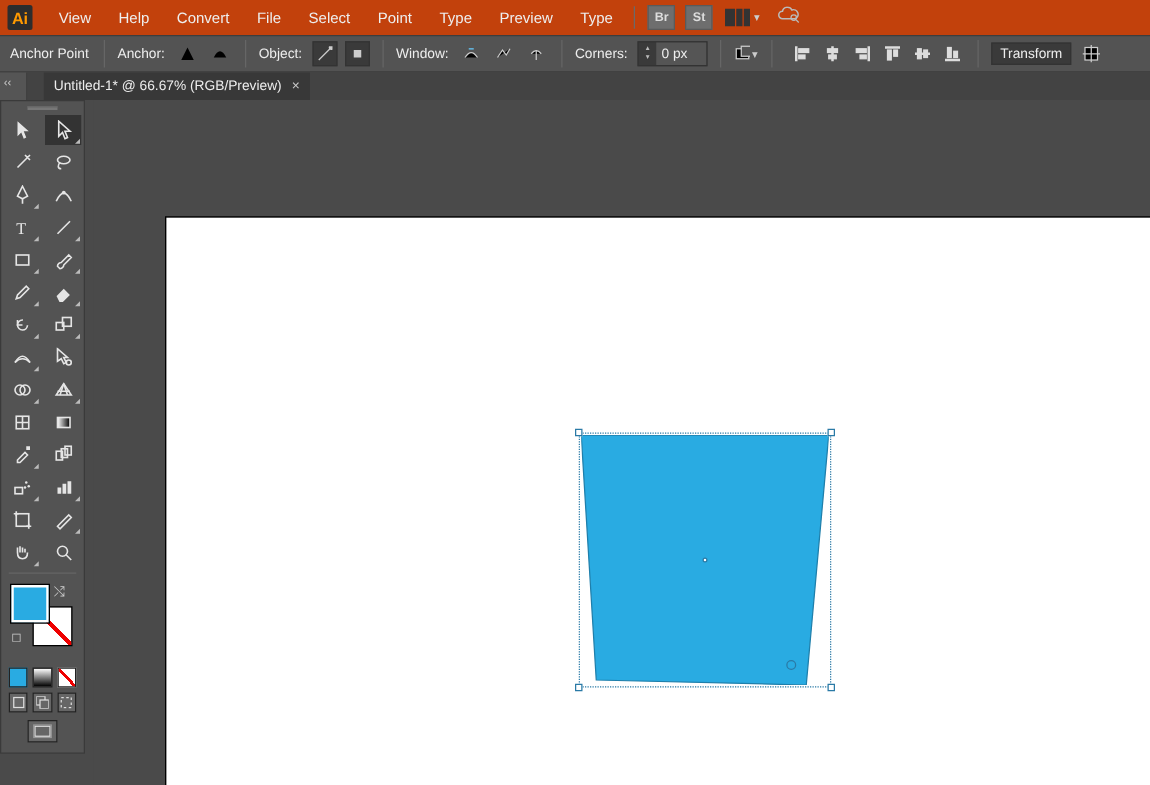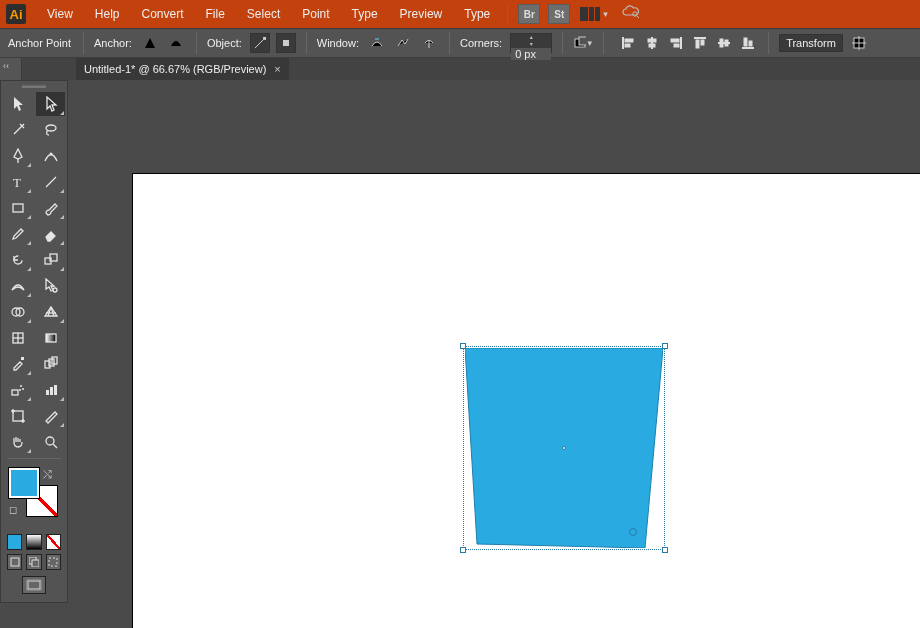--- a/index.html
+++ b/index.html
@@ -73,21 +73,20 @@
     display:flex;align-items:center;justify-content:center;
     color:#ccc;
     border:1px solid transparent;
   }
   .ctrl-icon.box { border:1px solid #333; background:#3a3a3a; }
   .corners-box {
     display:flex; align-items:center;
     border:1px solid #333;
     height:20px;
     background:#3a3a3a;
-    flex-direction:column;
   }
   .corners-box .stepper { width:14px; display:flex; flex-direction:column; }
   .corners-box .stepper div{ flex:1; font-size:6px; text-align:center; line-height:7px; color:#bbb;}
   .corners-box input{
     width:40px; border:none; background:#555; color:#eee;
     font-size:11px; padding:0 4px; height:18px;
   }
   .align-group { display:flex; gap:4px; margin-left:4px;}
   .align-group .ctrl-icon svg { stroke:#ddd; }
   .transform-btn{
@@ -95,21 +94,21 @@
     background:#3a3a3a;
     color:#eee;
     padding:2px 6px;
     font-size:11px;
   }
   
   .tab-strip {
     display:flex; align-items:flex-end;
     height: 22px;
     background:#434343;
-    padding-left: 76px;
+    padding-left: 35px;
   }
   .tab {
     display:flex; align-items:center;
     background:#383838;
     color:#eee;
     height:22px;
     padding: 0 8px;
     font-size:11px;
     gap:8px;
     max-width: 230px;

